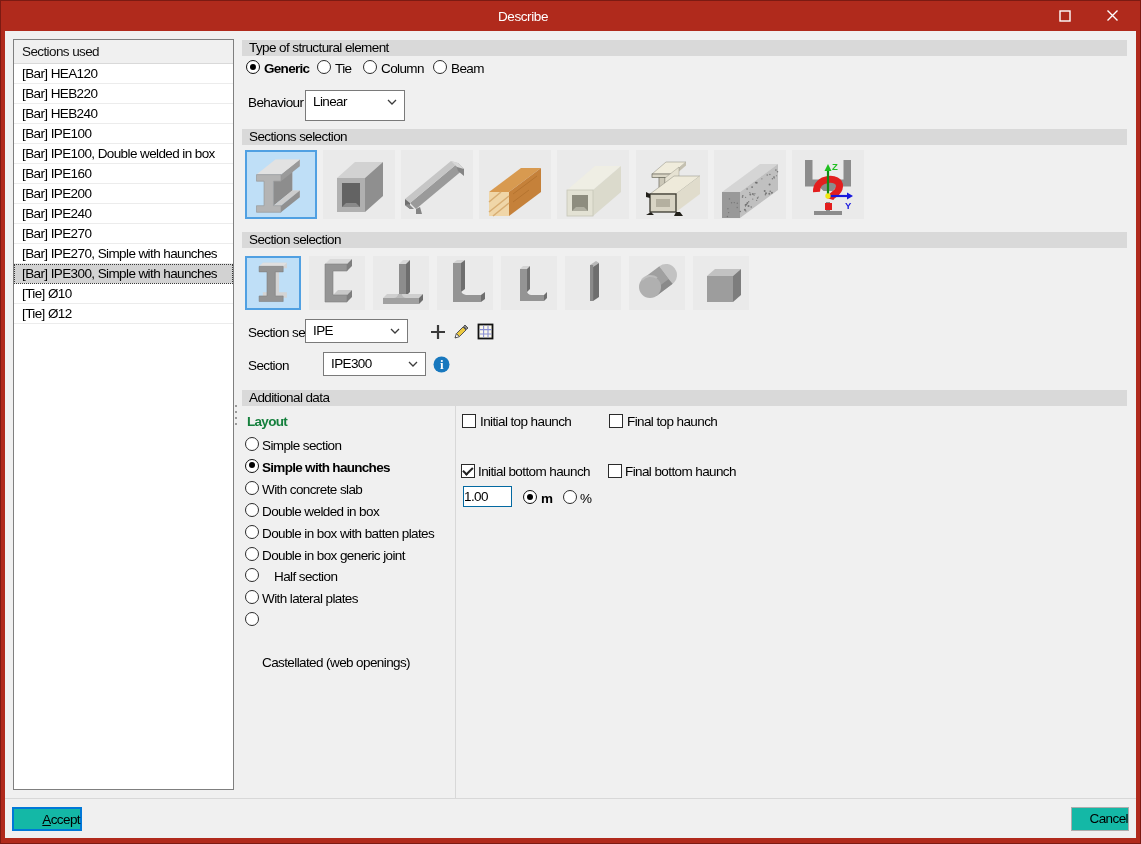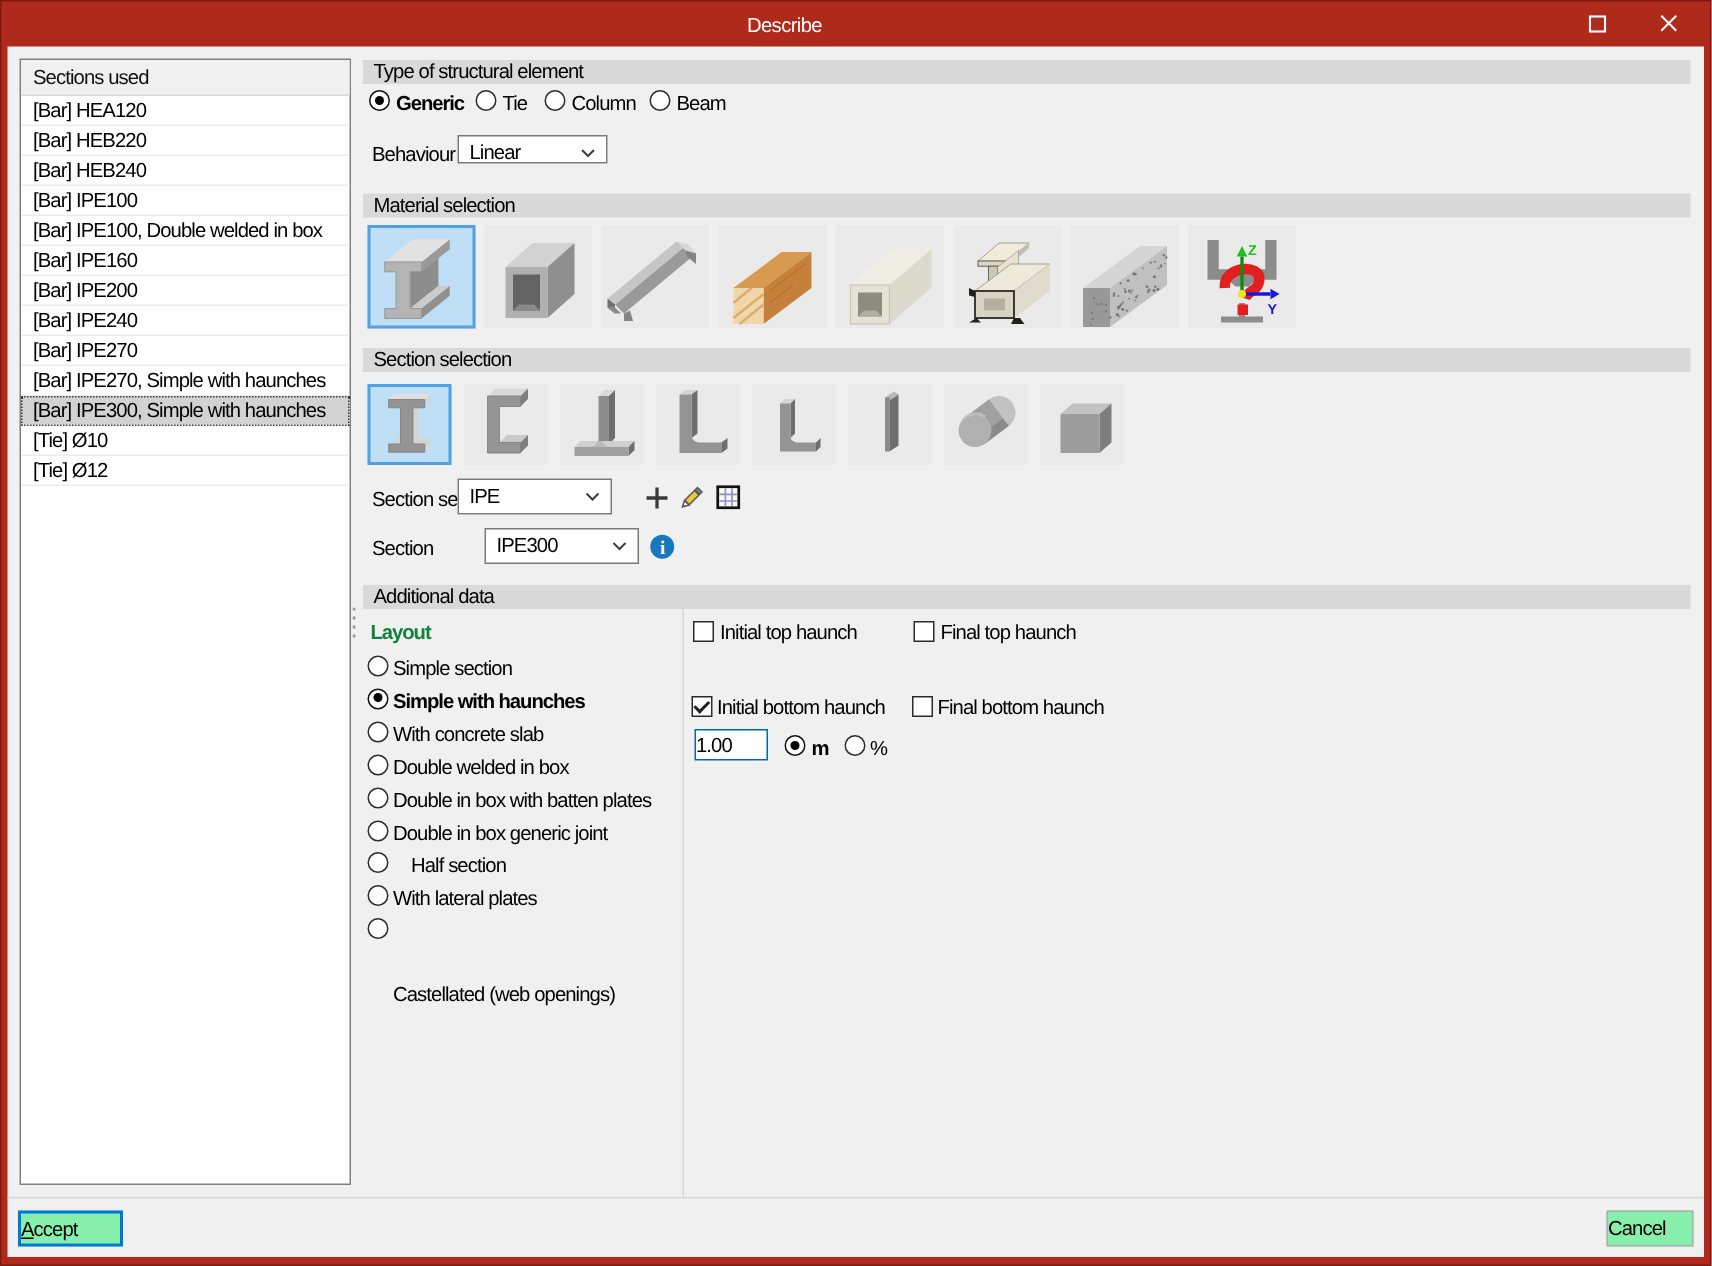--- a/index.html
+++ b/index.html
@@ -29,21 +29,21 @@
 
 .cb{position:absolute;background:#fff;border:1px solid #7a7a7a;line-height:21px;padding-left:7px;white-space:nowrap}
 .cb svg{position:absolute;right:7px;top:7px}
 
 .ibtn{position:absolute;background:#eaeaea}
 .ibtn.sel{background:#bfdff7;border:2px solid #50a0e2}
 .ibtn svg{position:absolute;left:0;top:0;width:100%;height:100%}
 
 .fld{position:absolute;background:#fff;border:1px solid #0369a1;text-align:left;line-height:19px;padding-right:5px}
 
-.btn{position:absolute;height:24px;background:#86efac;text-align:left;line-height:22px}
+.btn{position:absolute;height:24px;background:#14b8a6;text-align:right;line-height:22px}
 #accept{left:7px;top:776px;width:70px;border:2px solid #0078d7}
 #cancel{left:1066px;top:776px;width:58px;border:1px solid #adadad}
 .sep{position:absolute;background:#d8d8d8}
 </style></head>
 <body>
 <div id="title">Describe</div>
 
 <svg class="tbtn" style="left:1042px" viewBox="0 0 45 31">
     <rect x="18" y="11" width="10" height="10" fill="none" stroke="#fff" stroke-width="1.4"></rect>
   </svg>
@@ -72,25 +72,25 @@
   <div class="rad on" style="left:241px;top:29px"></div>
   <div class="lab b" style="left:259px;top:30px">Generic</div>
   <div class="rad" style="left:312px;top:29px"></div>
   <div class="lab" style="left:330px;top:30px">Tie</div>
   <div class="rad" style="left:358px;top:29px"></div>
   <div class="lab" style="left:376px;top:30px">Column</div>
   <div class="rad" style="left:428px;top:29px"></div>
   <div class="lab" style="left:446px;top:30px">Beam</div>
 
   <div class="lab" style="left:243px;top:64px">Behaviour</div>
-  <div class="cb" style="left:300px;top:59px;width:100px;height:19px">Linear<svg width="10" height="8" viewBox="0 0 10 8">
+  <div class="cb" style="left:300px;top:59px;width:100px;height:31px">Linear<svg width="10" height="8" viewBox="0 0 10 8">
         <path d="M1 2 L5 6 L9 2" fill="none" stroke="#3c3c3c" stroke-width="1.3"></path>
       </svg></div>
 
-  <div class="gbar" style="top:98px">Material selection</div>
+  <div class="gbar" style="top:98px">Sections selection</div>
   <div id="matrow"></div>
 
   <div class="gbar" style="top:201px">Section selection</div>
   <div id="secrow"></div>
 
   <div class="lab" style="left:243px;top:294px">Section series</div>
   <div class="cb" style="left:300px;top:288px;width:103px;height:24px">IPE<svg width="10" height="8" viewBox="0 0 10 8">
         <path d="M1 2 L5 6 L9 2" fill="none" stroke="#3c3c3c" stroke-width="1.3"></path>
       </svg></div>
   <svg class="abs" style="left:425px;top:293px" width="16" height="16" viewBox="0 0 16 16">

